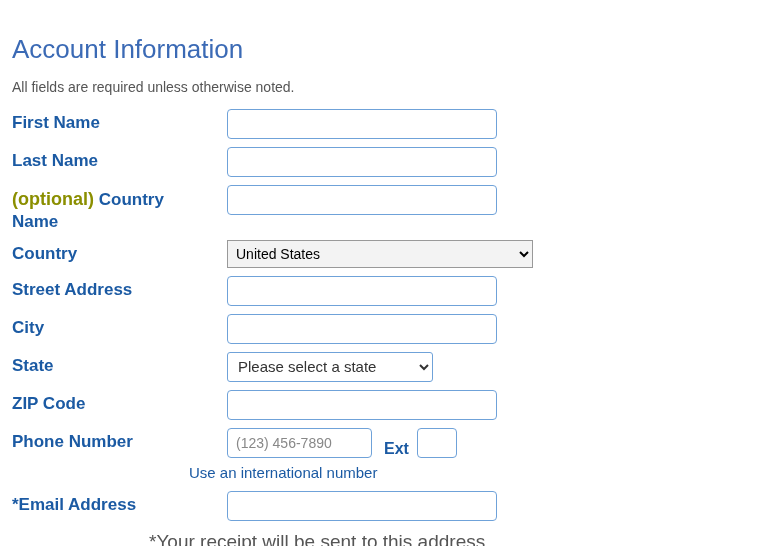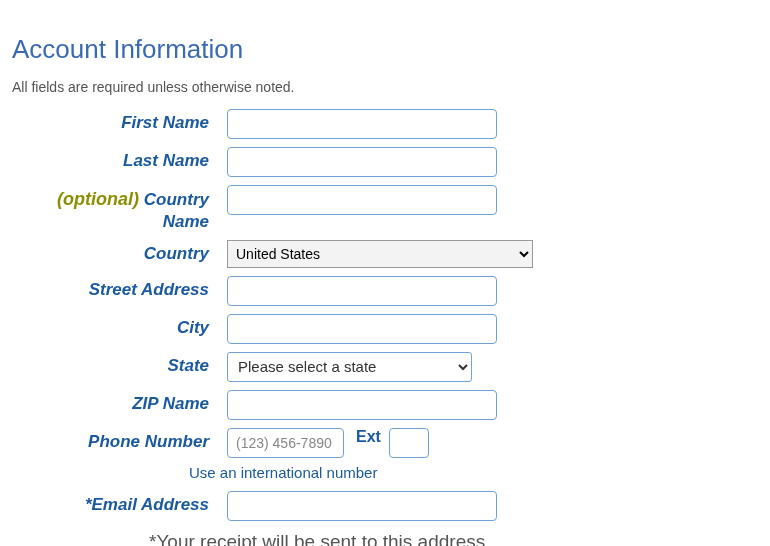--- a/index.html
+++ b/index.html
@@ -25,62 +25,60 @@
   .form {
     width: 560px;
   }
   .row {
     display: flex;
     align-items: flex-start;
     margin-bottom: 8px;
   }
   .label-col {
     width: 215px;
-    text-align: right;
     padding-right: 18px;
     color: #1b5aa3;
     font-weight: 700;
     font-size: 17px;
     line-height: 1.25;
     padding-top: 3px;
-    font-style: italic;
   }
   .label-col .optional {
     color: #8b8f00;
     font-weight: 700;
     font-size: 18px;
   }
   .field-col {
     flex: 1;
     display: flex;
-    align-items: flex-start;
+    align-items: flex-end;
     gap: 6px;
   }
   input.text {
     width: 270px;
     height: 30px;
     border: 1px solid #6fa2d9;
     border-radius: 4px;
     padding: 4px 8px;
     font-size: 14px;
     color: #333;
     background: #fff;
   }
-  input.phone { width: 117px; }
+  input.phone { width: 145px; }
   input.ext { width: 40px; }
   select.country {
     width: 306px;
     height: 28px;
     border: 1px solid #999;
     background: #f3f3f3;
     font-size: 14px;
     padding: 2px 4px;
   }
   select.state {
-    width: 245px;
+    width: 206px;
     height: 30px;
     border: 1px solid #6fa2d9;
     border-radius: 3px;
     background: #fff;
     font-size: 15px;
     padding: 2px 6px;
     color: #333;
   }
   .ext-label {
     color: #1b5aa3;
@@ -159,21 +157,21 @@
   <div class="row">
     <div class="label-col">State</div>
     <div class="field-col">
       <select class="state">
         <option>Please select a state</option>
       </select>
     </div>
   </div>
 
   <div class="row">
-    <div class="label-col">ZIP Name</div>
+    <div class="label-col">ZIP Code</div>
     <div class="field-col">
       <input class="text" type="text" value="" style="">
     </div>
   </div>
 
   <div class="row">
     <div class="label-col">Phone Number</div>
     <div class="field-col">
       <input class="text phone" type="text" placeholder="(123) 456-7890" style="">
       <span class="ext-label">Ext</span>

